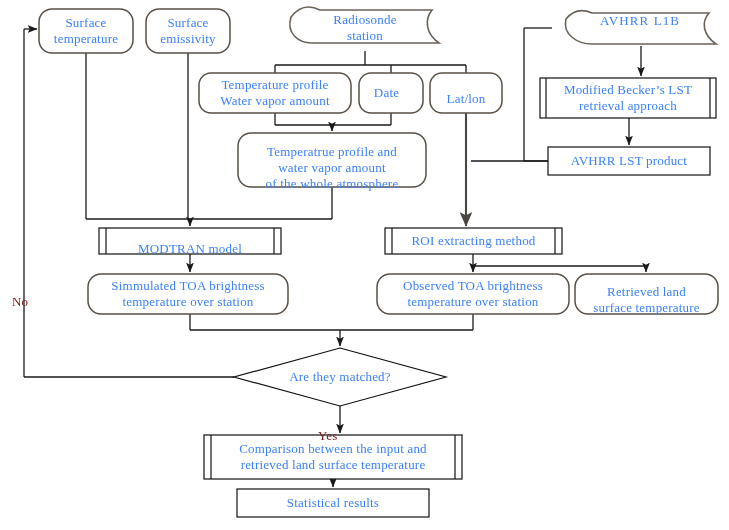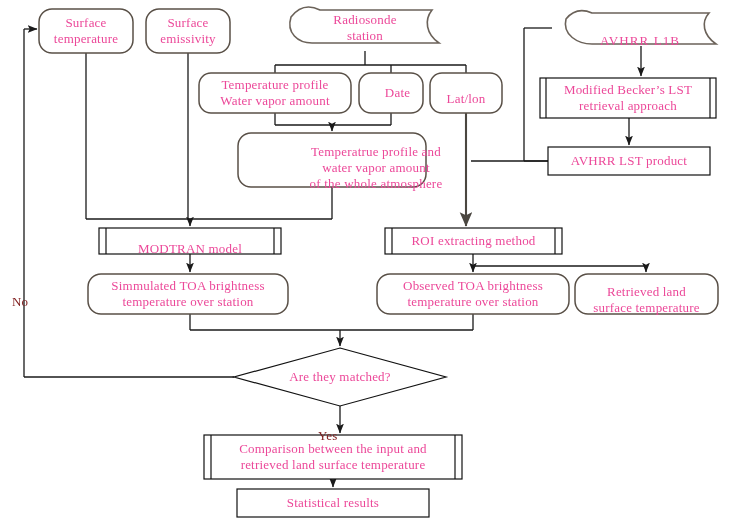--- a/index.html
+++ b/index.html
@@ -21,21 +21,21 @@
     top: 0;
     width: 729px;
     height: 530px;
   }
   .node-label {
     position: absolute;
     display: flex;
     align-items: center;
     justify-content: center;
     text-align: center;
-    color: #ec4899;
+    color: #3b82f6;
     font-size: 13px;
     line-height: 1.22;
     letter-spacing: 0.2px;
     white-space: pre-line;
     pointer-events: none;
   }
   .edge-label {
     position: absolute;
     color: #7f1d1d;
     font-size: 13px;
@@ -164,33 +164,33 @@
 
   <div class="node-label" style="left:39px; top:9px; width:94px; height:44px;">Surface
 temperature</div>
 
   <div class="node-label" style="left:146px; top:9px; width:84px; height:44px;">Surface
 emissivity</div>
 
   <div class="node-label" style="left:297px; top:7px; width:136px; height:42px;">Radiosonde
 station</div>
 
-  <div class="node-label" style="left:570px; top:24px; width:140px; height:33px; letter-spacing:1.1px;">AVHRR L1B</div>
+  <div class="node-label" style="left:570px; top:4px; width:140px; height:33px; letter-spacing:1.1px;">AVHRR L1B</div>
 
   <div class="node-label" style="left:199px; top:73px; width:152px; height:40px;">Temperature profile
 Water vapor amount</div>
 
-  <div class="node-label" style="left:359px; top:73px; width:77px; height:40px;">Date</div>
+  <div class="node-label" style="left:348px; top:73px; width:77px; height:40px;">Date</div>
 
   <div class="node-label" style="left:430px; top:73px; width:72px; height:52px;">Lat/lon</div>
 
   <div class="node-label" style="left:546px; top:78px; width:164px; height:40px;">Modified Becker’s LST
 retrieval approach</div>
 
-  <div class="node-label" style="left:238px; top:133px; width:188px; height:70px;padding-left:44px;">Temperatrue profile and
+  <div class="node-label" style="left:238px; top:133px; width:188px; height:70px;">Temperatrue profile and
 water vapor amount
 of the whole atmosphere</div>
 
   <div class="node-label" style="left:548px; top:147px; width:162px; height:28px;">AVHRR LST product</div>
 
   <div class="node-label" style="left:106px; top:228px; width:168px; height:26px;margin-top:8px;">MODTRAN model</div>
 
   <div class="node-label" style="left:392px; top:228px; width:163px; height:26px;">ROI extracting method</div>
 
   <div class="node-label" style="left:88px; top:274px; width:200px; height:40px;">Simmulated TOA brightness

